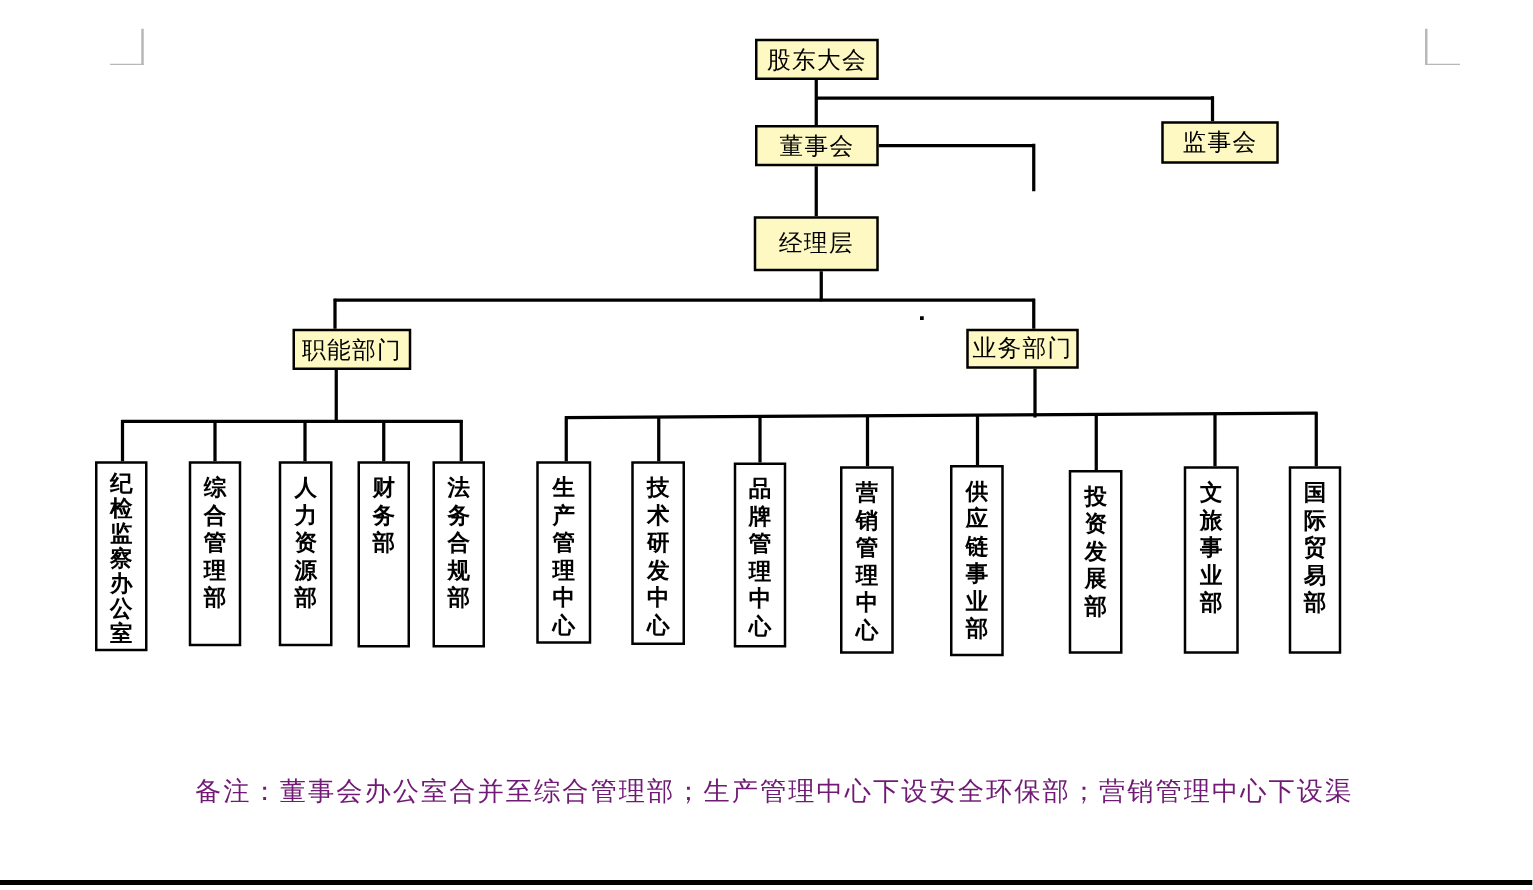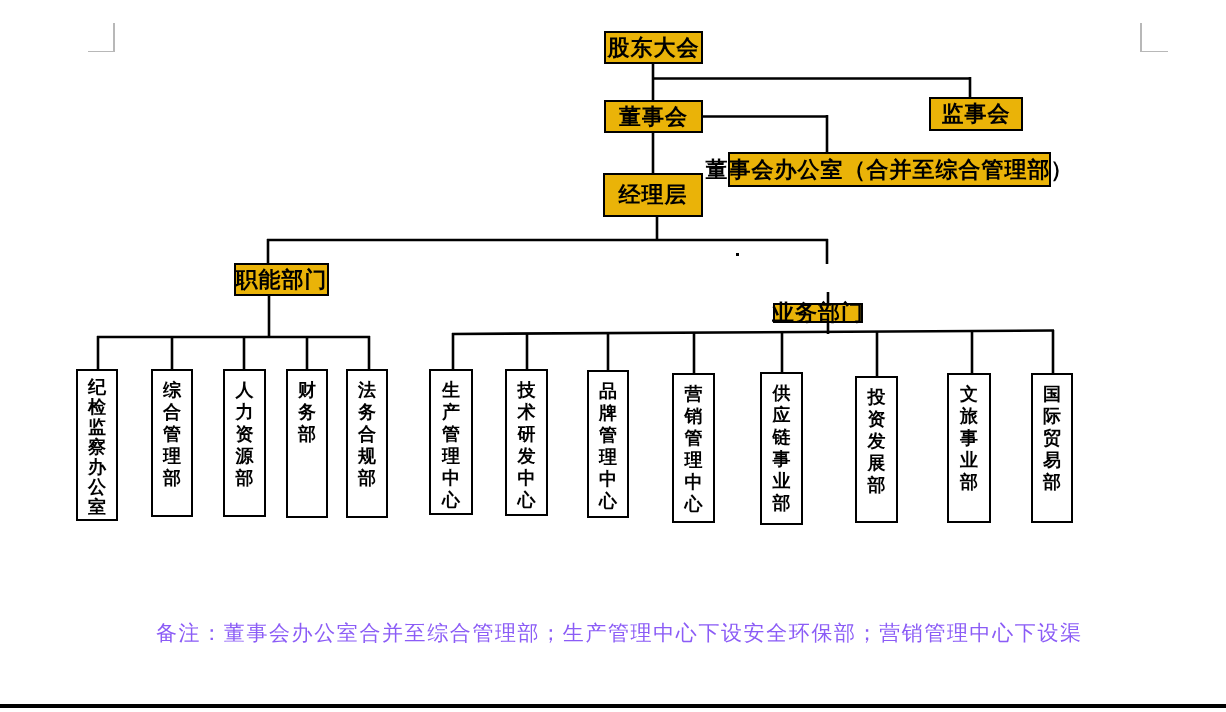--- a/index.html
+++ b/index.html
@@ -6,38 +6,38 @@
   body{
     width:1226px;height:712px;
     background:#ffffff;
     font-family:"Liberation Serif","DejaVu Serif",serif;
     color:#000;
   }
   .page{position:relative;width:1226px;height:712px;background:#fff;overflow:hidden;}
   .connectors{position:absolute;left:0;top:0;}
   .hbox{
     position:absolute;box-sizing:border-box;
-    border:2.5px solid #000;background:#eab308;
+    border:2.5px solid #000;background:#fef9c3;
     display:flex;align-items:center;justify-content:center;
-    font-size:22px;font-weight:bold;letter-spacing:1px;
+    font-size:19px;font-weight:normal;letter-spacing:1px;
     white-space:nowrap;z-index:2;
   }
   .vbox{
     position:absolute;box-sizing:border-box;
     border:2.5px solid #000;background:#fff;
     display:flex;flex-direction:column;align-items:center;
     padding-top:8px;
     font-size:18px;font-weight:bold;z-index:2;
   }
   .vbox span{display:block;height:22px;line-height:22px;}
   .vbox.compact{padding-top:6px;}
   .vbox.compact span{height:20px;line-height:20px;}
   .note-line{
     position:absolute;font-size:21px;line-height:23px;
-    letter-spacing:1.6px;white-space:nowrap;color:#8b5cf6;
+    letter-spacing:1.6px;white-space:nowrap;color:#701a75;
   }
   .corner{position:absolute;background:#b8b8b8;}
   .bottom-bar{position:absolute;left:0;top:704px;width:1226px;height:3.5px;background:#000;}
   .stray-dot{position:absolute;left:736px;top:253px;width:3px;height:3px;background:#000;}
 </style>
 </head>
 <body>
 
 <div class="page">
 
@@ -75,27 +75,26 @@
     <line x1="972" y1="331" x2="972" y2="374"></line>
     <line x1="1053" y1="330" x2="1053" y2="374"></line>
   </svg>
 
   <div class="hbox" style="left:604px;top:31px;width:99px;height:33px;">股东大会</div>
 
   <div class="hbox" style="left:604px;top:100px;width:99px;height:33px;">董事会</div>
 
   <div class="hbox" style="left:929px;top:97px;width:94px;height:34px;text-align:center;">监事会</div>
 
-  <div class="hbox" style="left:728px;top:152px;width:323px;height:35px;">董事会办公室（合并至综合管理部）</div>
 
   <div class="hbox" style="left:603px;top:173px;width:100px;height:44px;">经理层</div>
 
   <div class="hbox" style="left:234px;top:263px;width:95px;height:33px;">职能部门</div>
 
-  <div class="hbox" style="left:773px;top:263px;width:90px;height:20px;margin-top:40px;">业务部门</div>
+  <div class="hbox" style="left:773px;top:263px;width:90px;height:32px;">业务部门</div>
 
   <div class="vbox compact" style="left:76px;top:369px;width:42px;height:152px;">
       <span>纪</span>
       <span>检</span>
       <span>监</span>
       <span>察</span>
       <span>办</span>
       <span>公</span>
       <span>室</span>
     </div>

